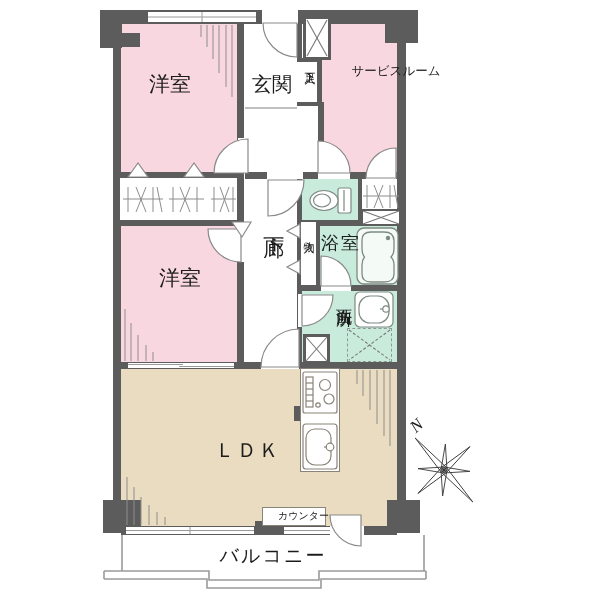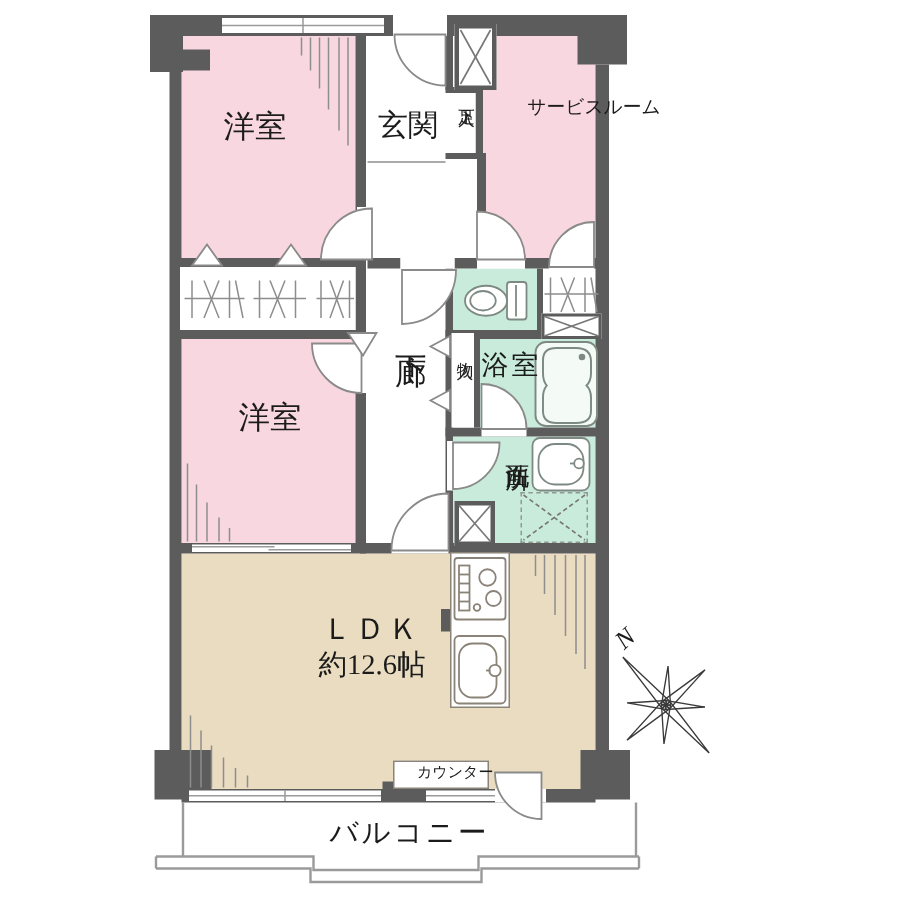--- a/index.html
+++ b/index.html
@@ -232,23 +232,22 @@
   </div>
 
   <div class="lbl" style="left:308px;top:64px;width:104px;margin-left:36px;">
     <div style="font-size:12.5px;">サービスルーム</div>
   </div>
 
   <div class="lbl" style="left:125px;top:266px;width:110px;">
     <div style="font-size:21px;">洋室</div>
   </div>
 
-  <div class="lbl" style="left:193px;top:409px;width:110px;">
+  <div class="lbl" style="left:193px;top:439px;width:110px;">
     <div style="font-size:20px;letter-spacing:2px;">ＬＤＫ</div>
-    <div style="font-size:19px;">約12.6帖</div>
   </div>
 
   <div class="lbl" style="left:246px;top:73px;width:52px;font-size:20px;">玄関</div>
 
   <div class="lbl vlbl" style="left:261px;top:220px;font-size:21px;">廊下</div>
 
   <div class="lbl" style="left:320px;top:233px;width:42px;font-size:18px;letter-spacing:2px;">浴室</div>
 
   <div class="lbl vlbl" style="left:334px;top:296px;font-size:16px;">洗面所</div>
 

